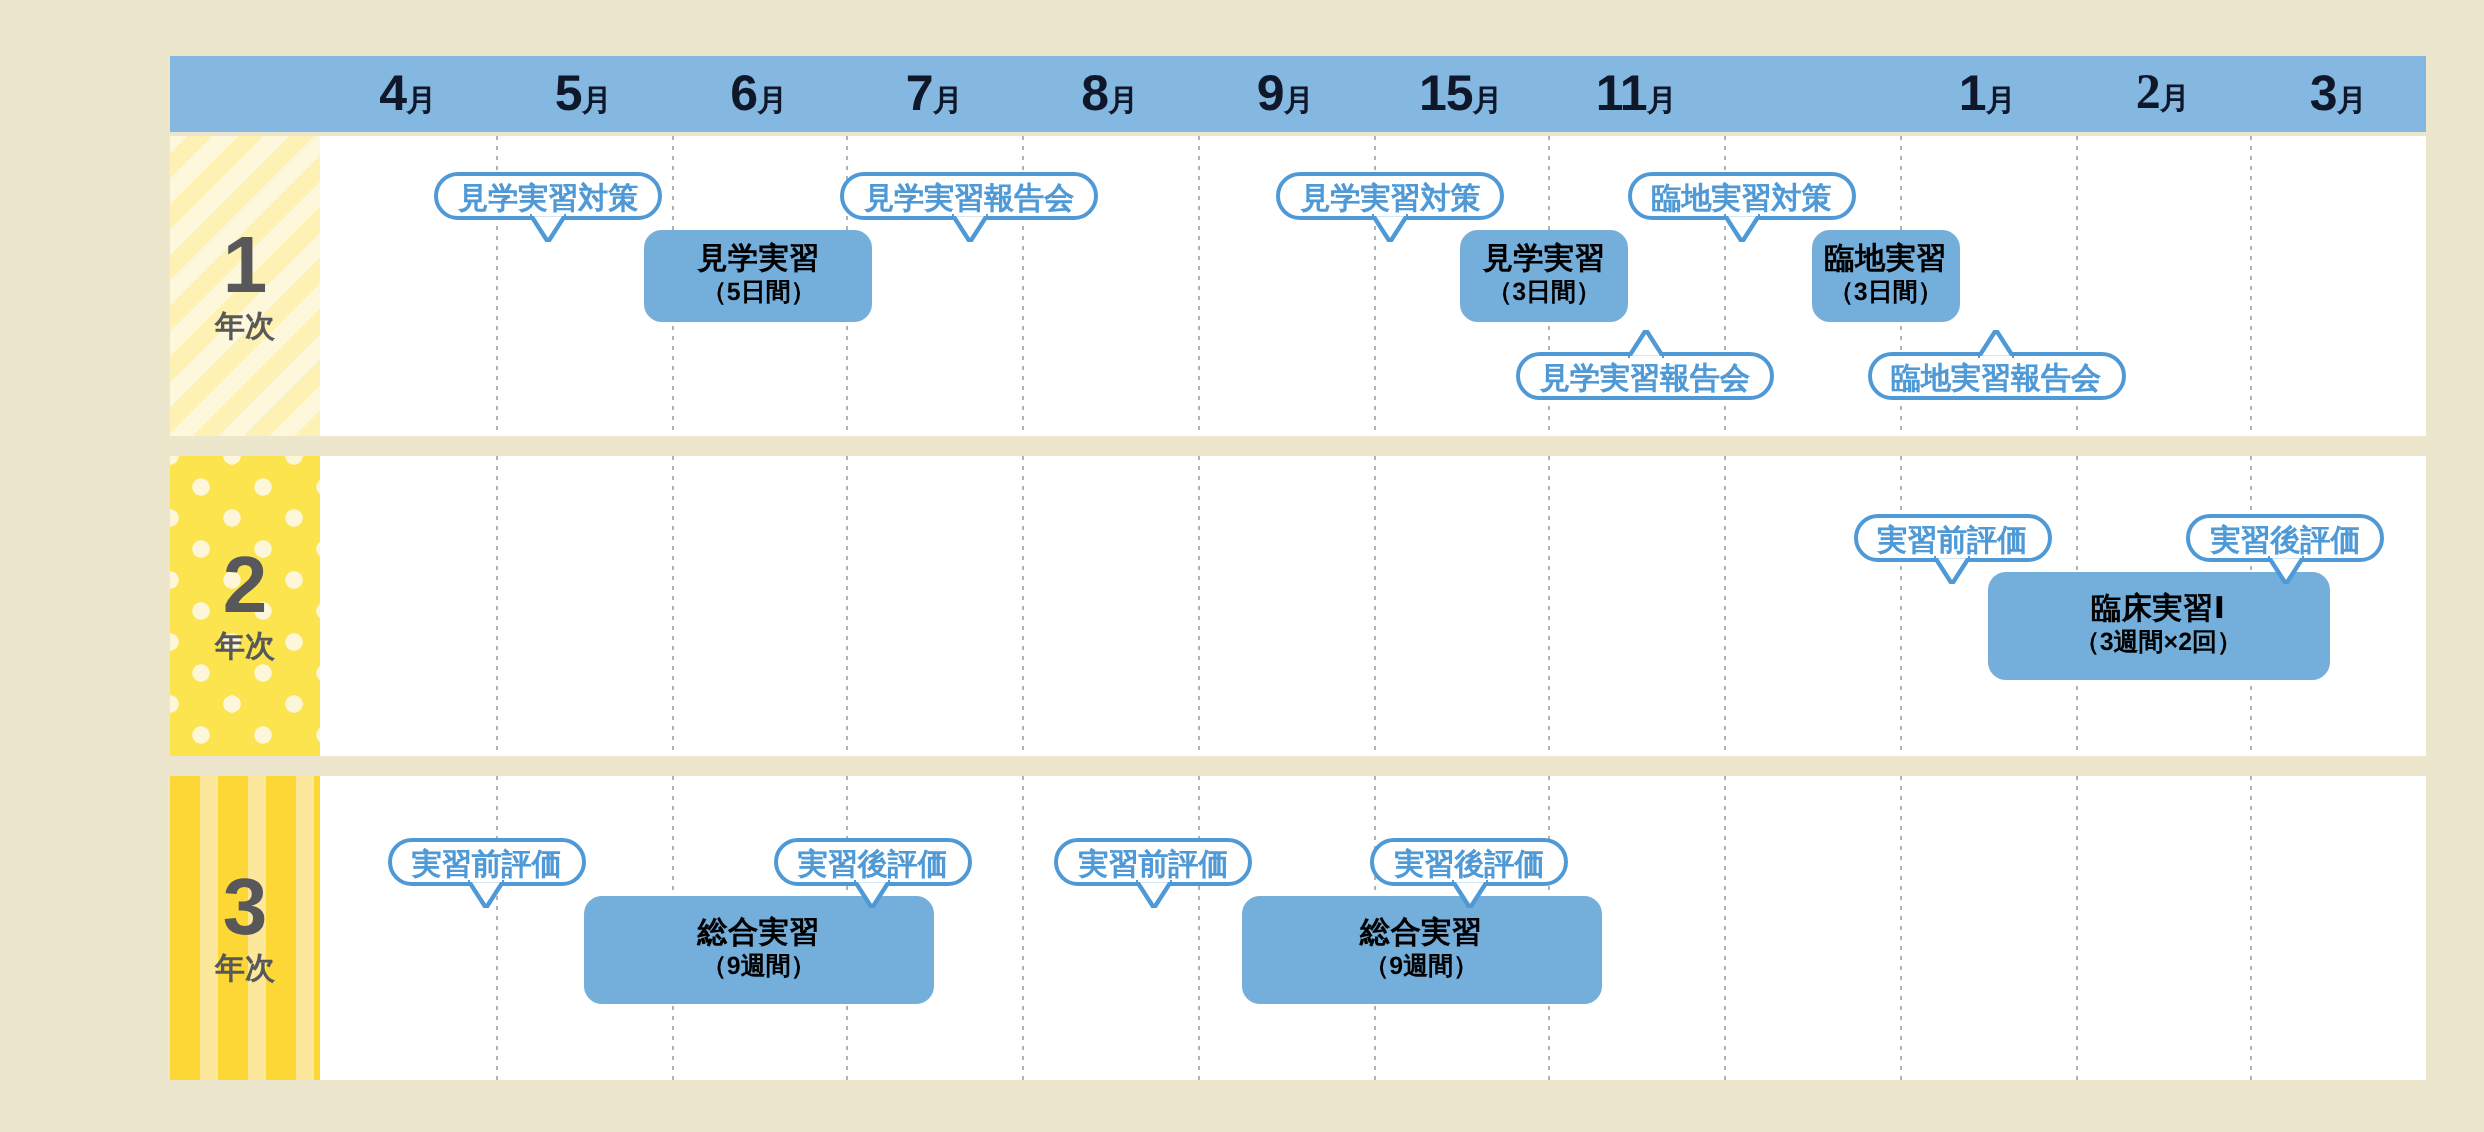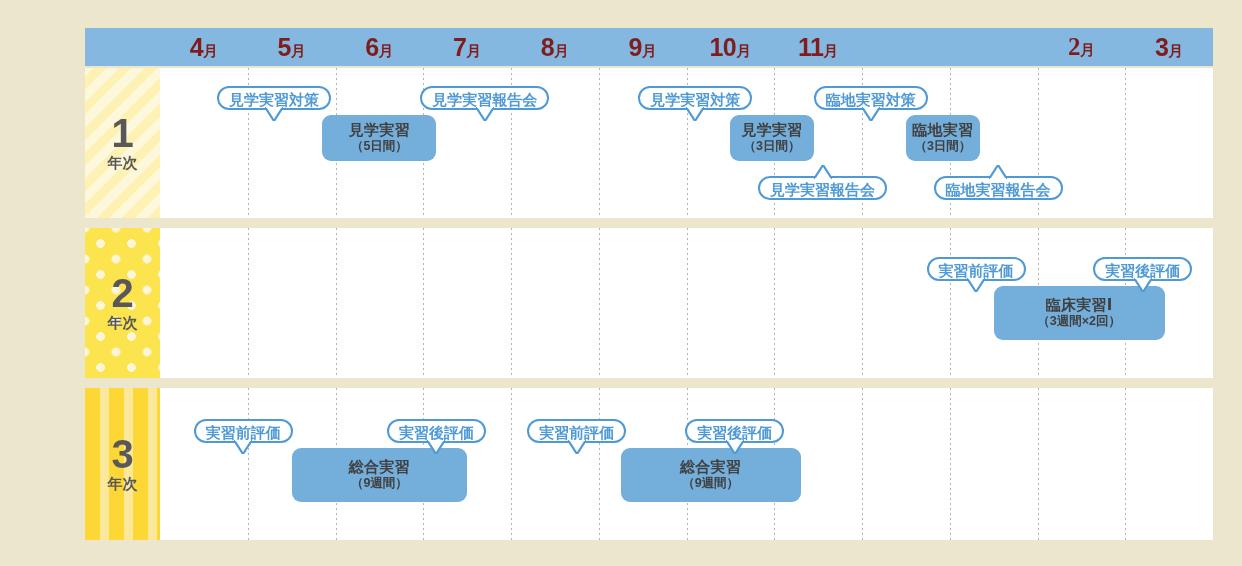--- a/index.html
+++ b/index.html
@@ -1,21 +1,21 @@
 <!DOCTYPE html>
 <html><head>
 <meta charset="utf-8">
 <style>
   html,body{margin:0;padding:0;}
   body{width:1242px;height:566px;background:#ece6cd;font-family:"Liberation Sans","DejaVu Sans",sans-serif;overflow:hidden;position:relative;}
   #stage{position:absolute;left:0;top:0;width:1242px;height:566px;}
 
   
   .hdr{position:absolute;left:85px;top:28px;width:1128px;height:38px;background:#85b8e0;}
-  .hdr .mcell{position:absolute;top:0;height:52px;line-height:38px;text-align:center;color:#7f1d1d;}
+  .hdr .mcell{position:absolute;top:0;height:52px;line-height:38px;text-align:center;color:#0f172a;}
   .hdr .mcell .num{font-size:25px;font-weight:bold;letter-spacing:-.5px;}
   .hdr .mcell .ge{font-size:15px;font-weight:bold;}
 
   
   .row{position:absolute;left:85px;height:150px;width:1128px;background:#fff;}
   .row.r1{top:68px;}
   .row.r2{top:228px;}
   .row.r3{top:388px;height:152px;}
 
   
@@ -32,21 +32,21 @@
      background-size:31px 31px;background-position:0 0,15.5px 15.5px;}
   .p-vert{background:repeating-linear-gradient(90deg,#fcd735 0 15px,#fce89a 15px 24px);}
 
   
   .plot{position:absolute;left:75px;top:0;right:0;bottom:0;}
   .gline{position:absolute;top:0;bottom:0;width:1px;
      background-image:linear-gradient(to bottom,#b3b3b3 0 2px,rgba(0,0,0,0) 2px 5px);
      background-size:1px 5px;background-repeat:repeat-y;}
 
   
-  .bar{position:absolute;background:#74aedb;border-radius:9px;color:#404040;text-align:center;
+  .bar{position:absolute;background:#74aedb;border-radius:9px;color:#000000;text-align:center;
        display:flex;flex-direction:column;align-items:center;justify-content:center;}
   .bar .t1{font-size:15px;font-weight:bold;line-height:1.15;letter-spacing:.3px;}
   .bar .t2{font-size:12.5px;font-weight:bold;line-height:1.25;margin-top:1px;}
 
   
   .bub{position:absolute;background:#fff;border:2px solid #4f9ad6;border-radius:15px;
        height:24px;line-height:23px;color:#4f9ad6;font-size:15px;font-weight:bold;
        text-align:right;white-space:nowrap;padding:0 10px;box-sizing:border-box;}
   .bub .tail{position:absolute;left:50%;margin-left:-9px;width:18px;height:14px;}
   .bub.down .tail{top:100%;margin-top:-1px;}
@@ -58,23 +58,24 @@
 
 <div id="stage">
 
   <div class="hdr" id="header">
       <div class="mcell" style="left: 75px; width: 87.75px;"><span class="num">4</span><span class="ge">月</span></div>
       <div class="mcell" style="left: 162.75px; width: 87.75px;"><span class="num">5</span><span class="ge">月</span></div>
       <div class="mcell" style="left: 250.5px; width: 87.75px;"><span class="num">6</span><span class="ge">月</span></div>
       <div class="mcell" style="left: 338.25px; width: 87.75px;"><span class="num">7</span><span class="ge">月</span></div>
       <div class="mcell" style="left: 426px; width: 87.75px;"><span class="num">8</span><span class="ge">月</span></div>
       <div class="mcell" style="left: 513.75px; width: 87.75px;"><span class="num">9</span><span class="ge">月</span></div>
-      <div class="mcell" style="left: 601.5px; width: 87.75px;"><span class="num">10</span><span class="ge">月</span></div>
+      <div class="mcell" style="left: 601.5px; width: 87.75px;"><span class="num">15</span><span class="ge">月</span></div>
       <div class="mcell" style="left: 689.25px; width: 87.75px; text-align: center;"><span class="num">11</span><span class="ge">月</span></div>
       <div class="mcell" style="left: 777px; width: 87.75px; margin-top: 31px;"><span class="num">12</span><span class="ge">月</span></div>
+      <div class="mcell" style="left: 864.75px; width: 87.75px;"><span class="num">1</span><span class="ge">月</span></div>
       <div class="mcell" style="left: 952.5px; width: 87.75px; font-family: Liberation Serif, serif;"><span class="num">2</span><span class="ge">月</span></div>
       <div class="mcell" style="left: 1040.25px; width: 87.75px;"><span class="num">3</span><span class="ge">月</span></div>
     </div>
 
   <div class="row r1">
     <div class="ylab p-diag">
       <div class="inner">
         <div class="ynum">1</div>
         <div class="ytxt">年次</div>
       </div>

